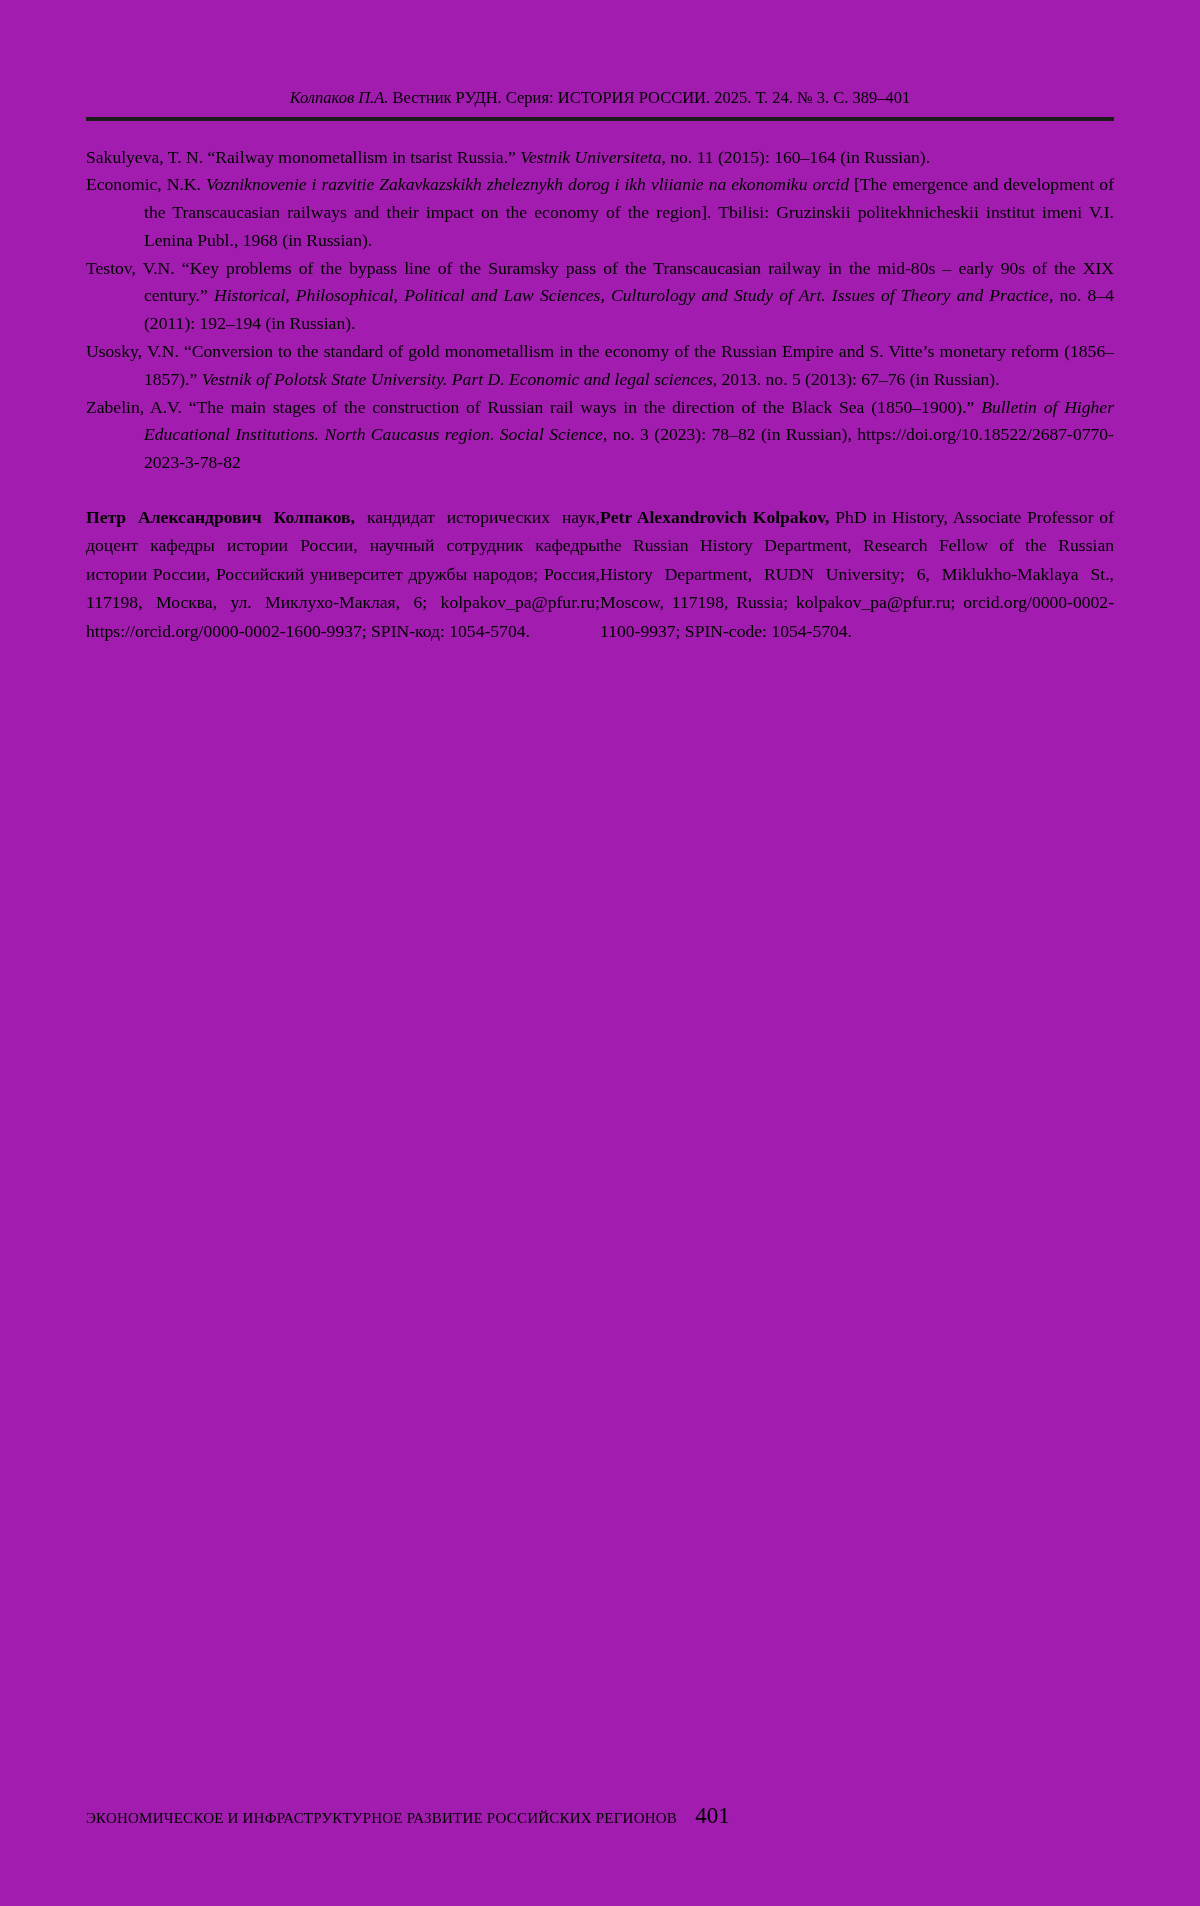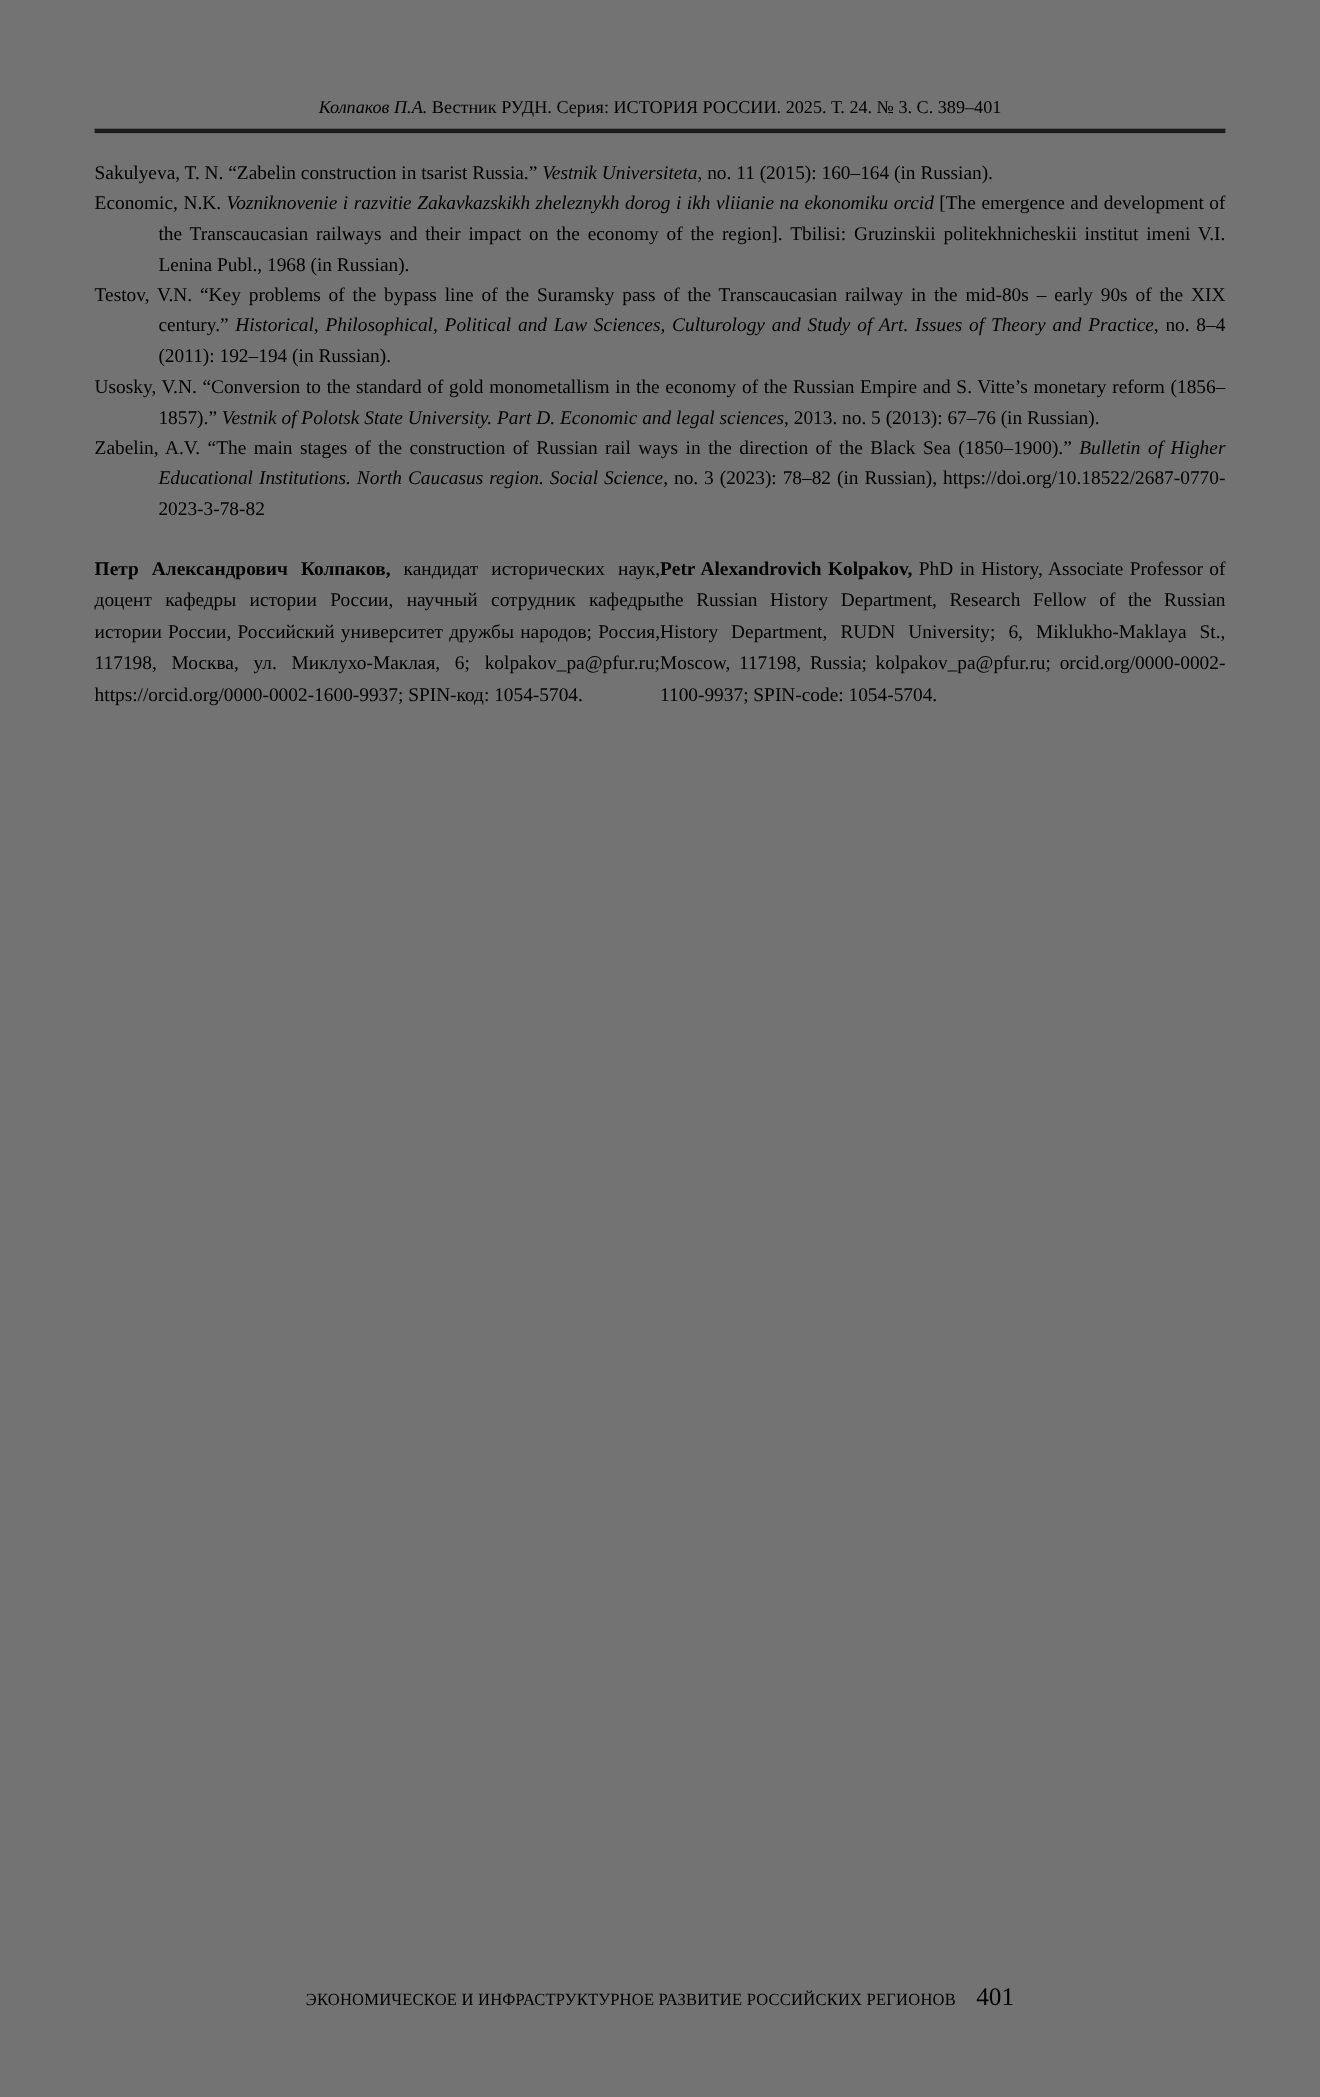--- a/index.html
+++ b/index.html
@@ -4,21 +4,21 @@
 <style>
   html, body {
     margin: 0;
     padding: 0;
     background: #ffffff;
   }
   .page {
     position: relative;
     width: 1200px;
     height: 1906px;
-    background: #737373;
+    background: #a21caf;
     color: #000000;
     font-family: "Liberation Serif", "DejaVu Serif", serif;
     overflow: hidden;
   }
   .content {
     padding: 0 86px;
   }
   .running-head {
     padding-top: 88px;
     text-align: center;
@@ -61,21 +61,21 @@
     line-height: 28.4px;
     text-align: justify;
   }
   .author-name { font-weight: bold; }
   .footer {
     position: absolute;
     left: 86px;
     right: 86px;
     top: 1803px;
     display: flex;
-    justify-content: center;
+    justify-content: flex-start;
     align-items: baseline;
   }
   .footer-title {
     font-size: 15.5px;
     letter-spacing: 0.2px;
     transform: scaleX(0.97);
     transform-origin: left center;
     white-space: nowrap;
   }
   .footer-page {
@@ -86,21 +86,21 @@
 <body>
 
 <div class="page">
   <div class="content">
 
     <div class="running-head"><span class="it">Колпаков П.А.</span> <span>Вестник РУДН. Серия: ИСТОРИЯ РОССИИ. 2025. Т. 24. № 3. С. 389–401</span></div>
 
     <div class="rule"></div>
 
     <div class="refs">
-      <p class="ref"><span>Sakulyeva, T. N. “Zabelin construction in tsarist Russia.” </span><span class="it">Vestnik Universiteta</span><span>, no. 11 (2015): 160–164 (in Russian).</span></p>
+      <p class="ref"><span>Sakulyeva, T. N. “Railway monometallism in tsarist Russia.” </span><span class="it">Vestnik Universiteta</span><span>, no. 11 (2015): 160–164 (in Russian).</span></p>
       <p class="ref"><span>Economic, N.K. </span><span class="it">Vozniknovenie i razvitie Zakavkazskikh zheleznykh dorog i ikh vliianie na ekonomiku orcid</span><span> [The emergence and development of the Transcaucasian railways and their impact on the economy of the region]. Tbilisi: Gruzinskii politekhnicheskii institut imeni V.I. Lenina Publ., 1968 (in Russian).</span></p>
       <p class="ref"><span>Testov, V.N. “Key problems of the bypass line of the Suramsky pass of the Transcaucasian railway in the mid-80s – early 90s of the XIX century.” </span><span class="it">Historical, Philosophical, Political and Law Sciences, Culturology and Study of Art. Issues of Theory and Practice</span><span>, no. 8–4 (2011): 192–194 (in Russian).</span></p>
       <p class="ref"><span>Usosky, V.N. “Conversion to the standard of gold monometallism in the economy of the Russian Empire and S. Vitte’s monetary reform (1856–1857).” </span><span class="it">Vestnik of Polotsk State University. Part D. Economic and legal sciences</span><span>, 2013. no. 5 (2013): 67–76 (in Russian).</span></p>
       <p class="ref"><span>Zabelin, A.V. “The main stages of the construction of Russian rail ways in the direction of the Black Sea (1850–1900).” </span><span class="it">Bulletin of Higher Educational Institutions. North Caucasus region. Social Science</span><span>, no. 3 (2023): 78–82 (in Russian), https://doi.org/10.18522/2687-0770-2023-3-78-82</span></p>
     </div>
 
 
     <div class="authors">
       <p class="author-col"><span class="author-name">Петр Александрович Колпаков,</span> <span>кандидат исторических наук, доцент кафедры истории России, научный сотрудник кафедры истории России, Российский университет дружбы народов; Россия, 117198, Москва, ул. Миклухо-Маклая, 6; kolpakov_pa@pfur.ru; https://orcid.org/0000-0002-1600-9937; SPIN-код: 1054-5704.</span></p>
       <p class="author-col"><span class="author-name">Petr Alexandrovich Kolpakov,</span> <span>PhD in History, Associate Professor of the Russian History Department, Research Fellow of the Russian History Department, RUDN University; 6, Miklukho-Maklaya St., Moscow, 117198, Russia; kolpakov_pa@pfur.ru; orcid.org/0000-0002-1100-9937; SPIN-code: 1054-5704.</span></p>

